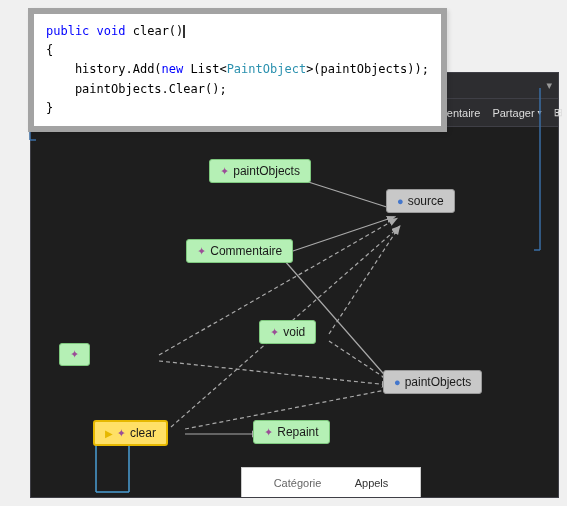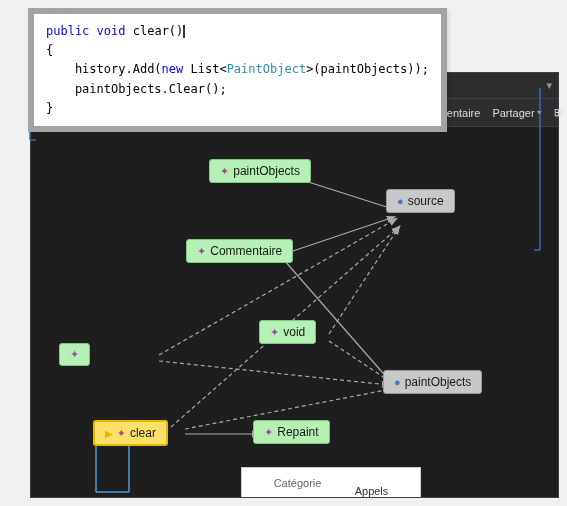--- a/index.html
+++ b/index.html
@@ -173,21 +173,21 @@
       color: #333;
       min-width: 180px;
     }
     .info-row {
       display: flex;
       gap: 1px;
       line-height: 1.7;
       justify-content: center;
     }
     .info-label { color: #666; min-width: 80px; }
-    .info-value { color: #333; font-weight: 500; margin-top: 8px; }
+    .info-value { color: #333; font-weight: 500; }
 
     
     .arrows-svg {
       position: absolute;
       top: 0; left: 0;
       width: 100%;
       height: 100%;
       pointer-events: none;
     }
 

